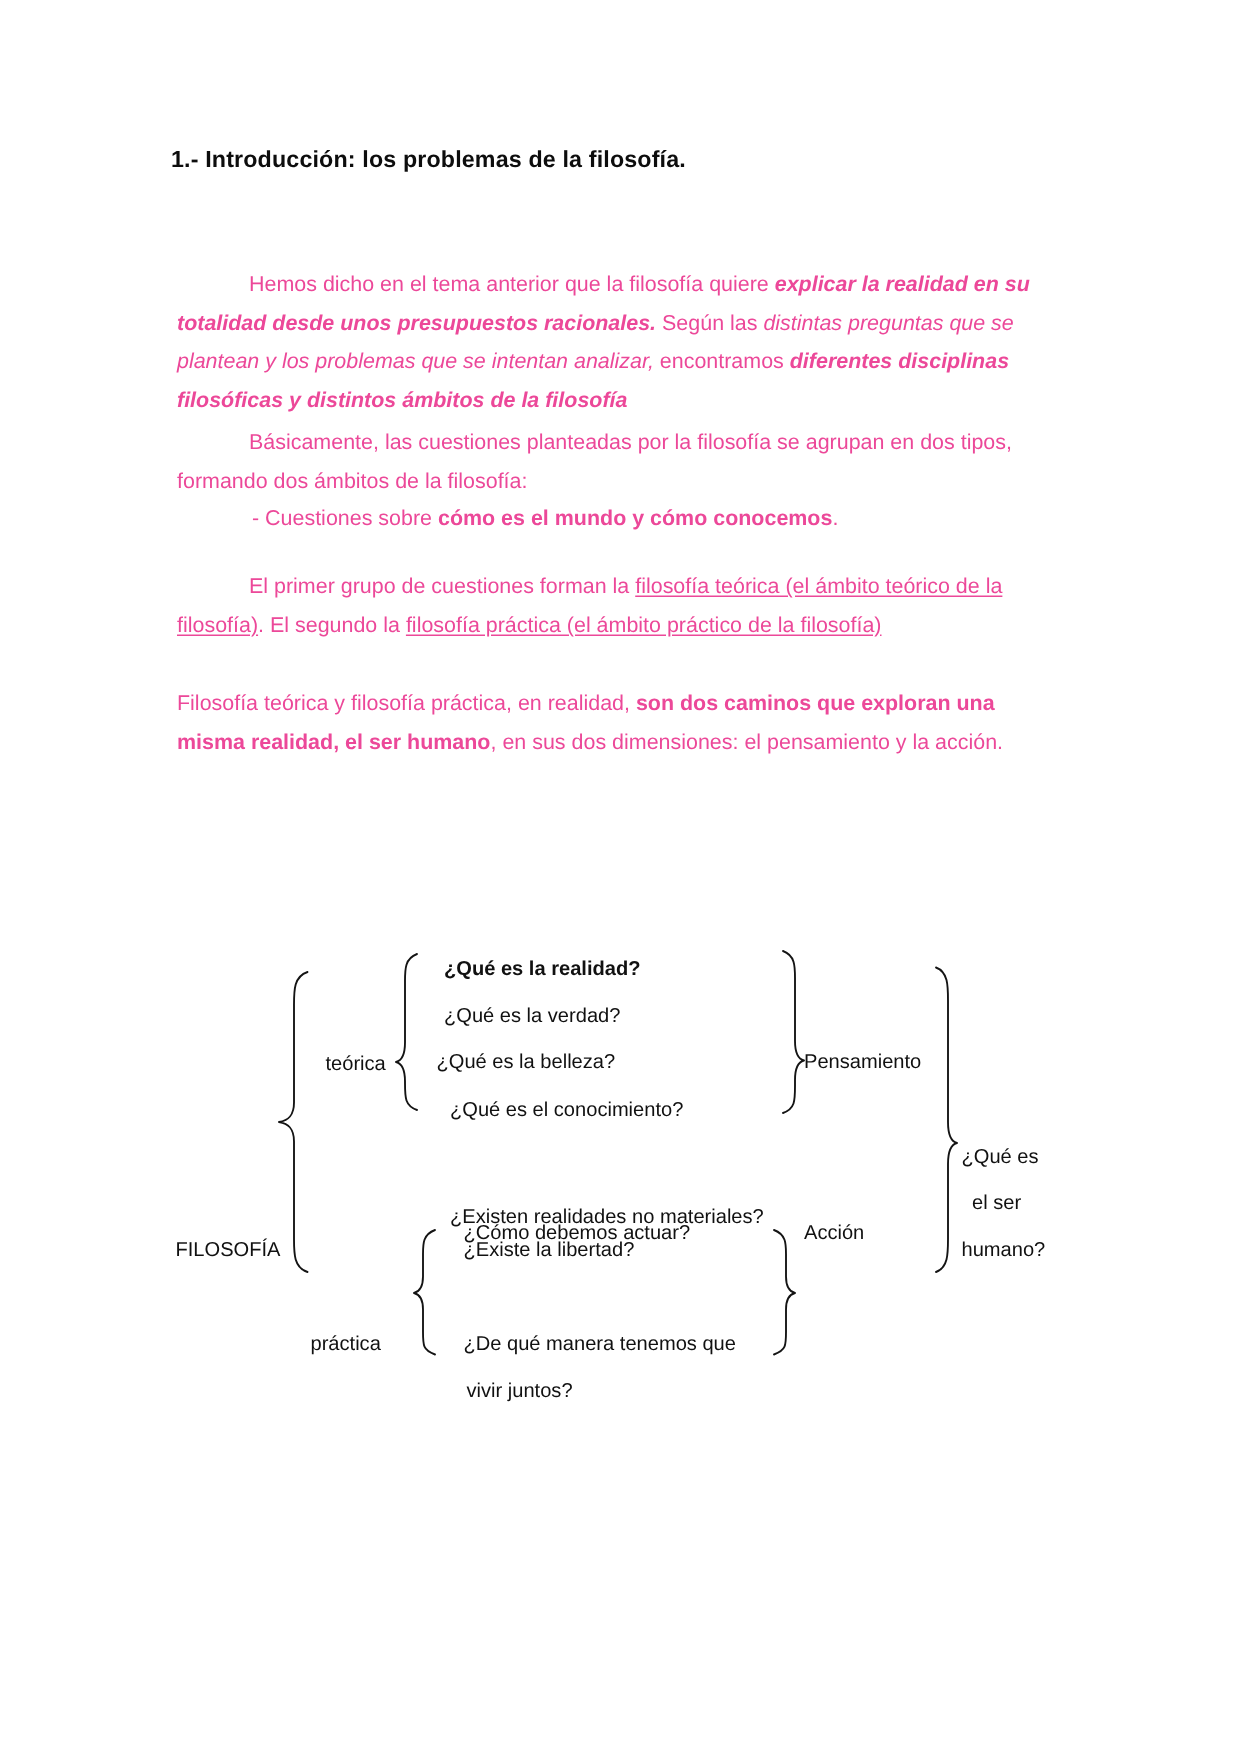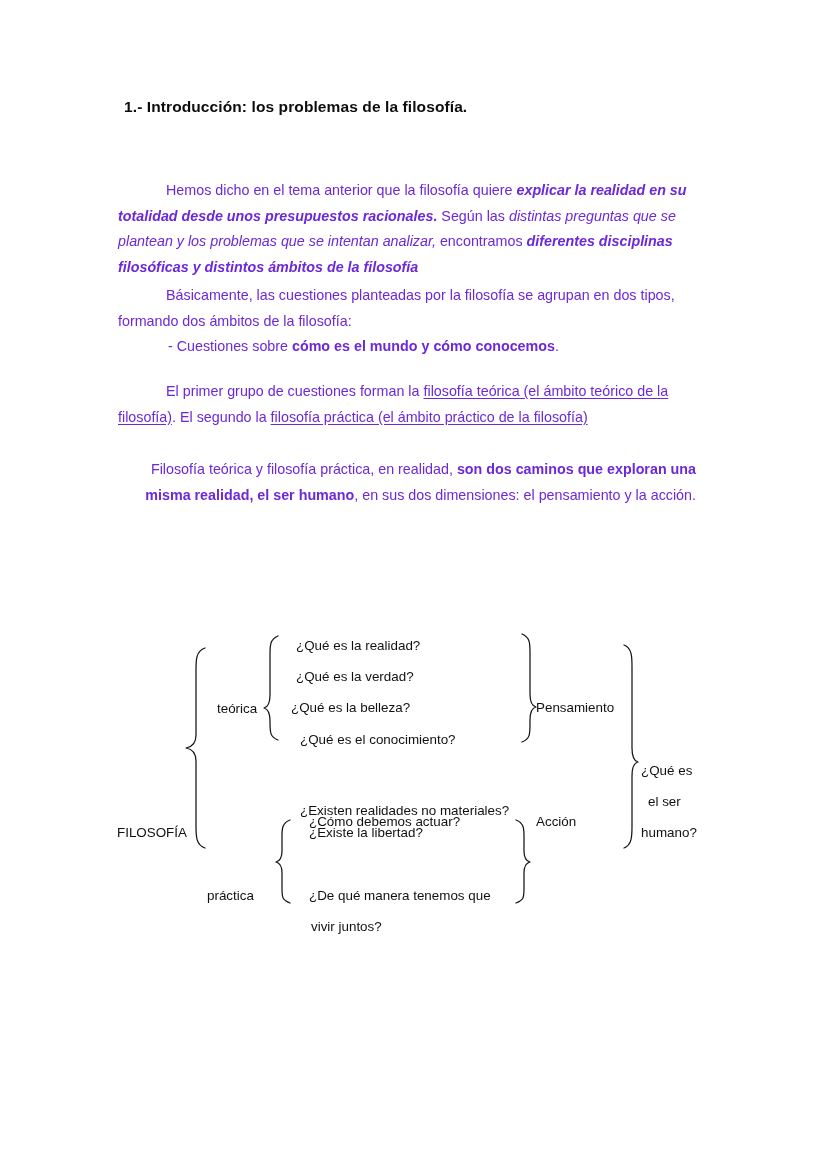--- a/index.html
+++ b/index.html
@@ -14,44 +14,44 @@
     background: #ffffff;
     overflow: hidden;
     font-family: "Liberation Sans", sans-serif;
     color: #0d0d0d;
     -webkit-font-smoothing: antialiased;
   }
 
   
   .doc-heading {
     position: absolute;
-    left: 124px;
+    left: 114px;
     top: 98px;
     width: 600px;
     font-size: 15.5px;
     font-weight: bold;
     letter-spacing: 0.1px;
     color: #0d0d0d;
   }
 
   .body-block {
     position: absolute;
     left: 118px;
     width: 578px;
     font-size: 14.3px;
     line-height: 25.5px;
-    color: #6d28d9;
+    color: #ec4899;
     text-align: left;
   }
   .p1 { top: 178px; }
   .p2 { top: 283px; }
   .li1 { top: 334px; left: 168px; width: 540px; }
   .li2 { top: 368px; left: 168px; width: 540px; }
   .p3 { top: 379px; }
-  .p4 { top: 457px; text-align: right; }
+  .p4 { top: 457px; }
 
   .indent { display: inline-block; width: 48px; }
   b  { font-weight: bold; }
   i  { font-style: italic; }
   .bi { font-weight: bold; font-style: italic; }
   u  { text-decoration: underline; text-underline-offset: 2px; }
 
   
   .diagram {
     position: absolute;
@@ -137,21 +137,21 @@
                C 634 763, 632 767, 632 776
                L 632 826
                C 632 836, 632 845, 624 848"></path>
     </g>
   </svg>
 
   <div class="dlabel" style="left:117px; top:825px;">FILOSOFÍA</div>
   <div class="dlabel" style="left:217px; top:701px;">teórica</div>
   <div class="dlabel" style="left:207px; top:888px;">práctica</div>
 
-  <div class="dlabel" style="left:296px; top:638px;">¿Qué es la realidad?</div>
+  <div class="dlabel" style="left:296px; top:638px;font-weight:bold;">¿Qué es la realidad?</div>
   <div class="dlabel" style="left:296px; top:669px;">¿Qué es la verdad?</div>
   <div class="dlabel" style="left:291px; top:700px;">¿Qué es la belleza?</div>
   <div class="dlabel" style="left:300px; top:732px;">¿Qué es el conocimiento?</div>
   <div class="dlabel" style="left:300px; top:763px;margin-top:40px;">¿Existen realidades no materiales?</div>
 
   <div class="dlabel" style="left:309px; top:825px;">¿Existe la libertad?</div>
   <div class="dlabel" style="left:309px; top:814px;">¿Cómo debemos actuar?</div>
   <div class="dlabel" style="left:309px; top:888px;">¿De qué manera tenemos que</div>
   <div class="dlabel" style="left:311px; top:919px;">vivir juntos?</div>
 

